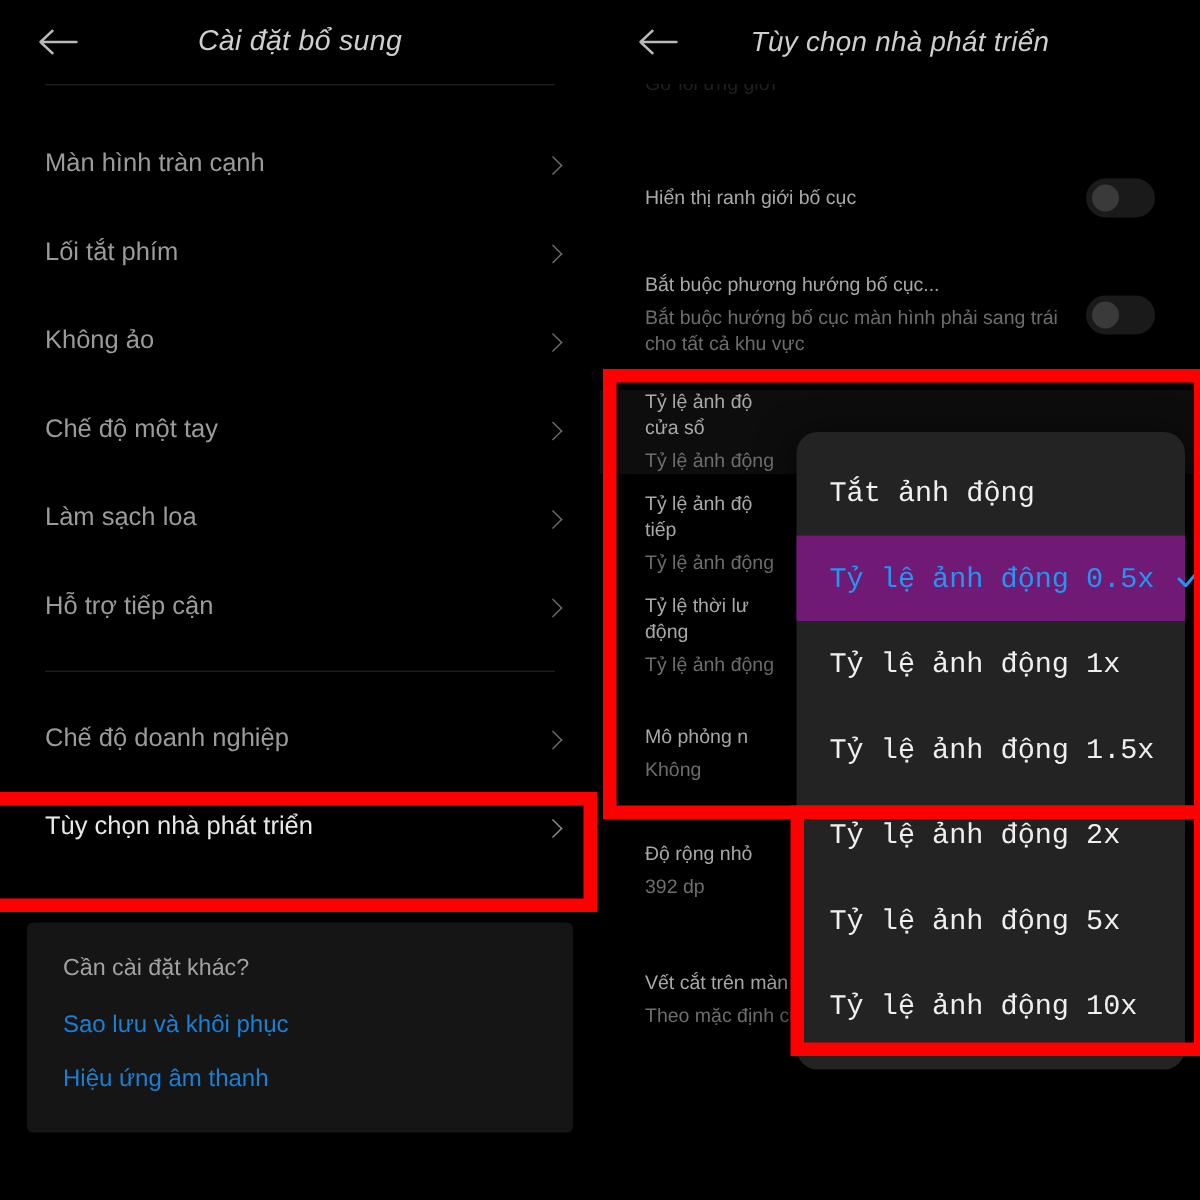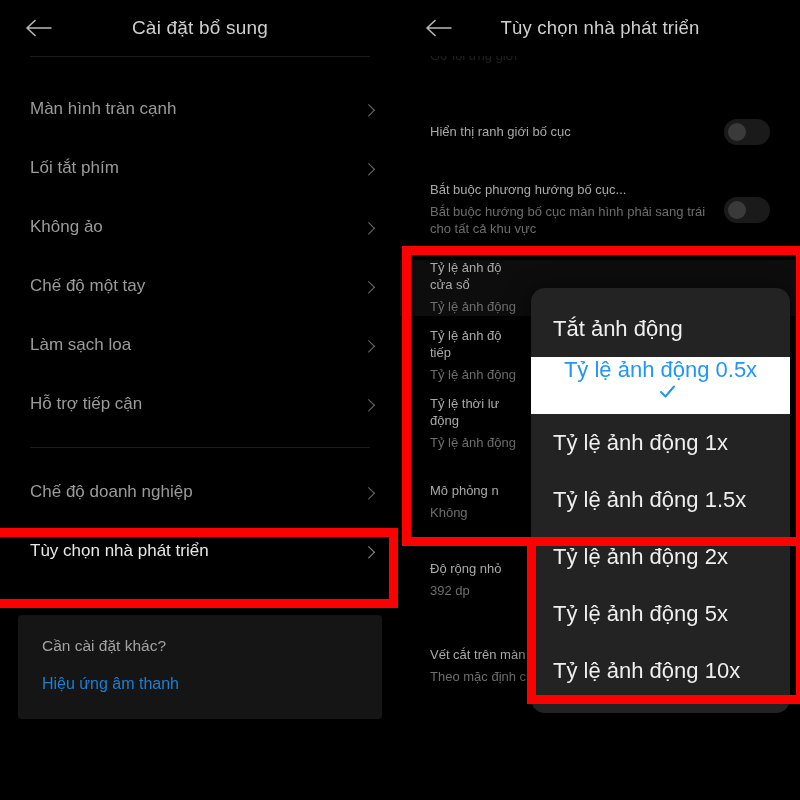--- a/index.html
+++ b/index.html
@@ -25,20 +25,21 @@
   }
   #panel-left  { left: 0;   width: 400px; }
   #panel-right { left: 400px; width: 400px; }
 
   
   .appbar {
     position: relative;
     height: 56px;
     display: flex;
     align-items: center;
+    font-style: italic;
   }
   .back-icon {
     position: absolute;
     left: 26px;
     width: 26px; height: 20px;
     display: block;
   }
   .back-icon svg { display: block; }
   .appbar-title {
     width: 100%;
@@ -173,25 +174,26 @@
     box-shadow: 0 6px 26px rgba(0,0,0,.75);
   }
   .dd-item {
     position: relative;
     height: 57px;
     display: flex;
     align-items: center;
     padding: 0 22px;
   }
   .dd-label {
-    font-size: 22px;
+    font-size: 19px;
     color: #efefef;
     white-space: nowrap;
-  }
-  .dd-item.selected { background: #ffffff; flex-direction: column; }
+    font-family: Liberation Mono, monospace;
+  }
+  .dd-item.selected { background: #701a75; }
   .dd-item.selected .dd-label { color: #2196f3; }
   .dd-check {
     margin-left: 14px;
     width: 17px; height: 17px;
     flex: none;
   }
   .dd-check svg { display: block; }
 
   
   .redbox {
@@ -261,20 +263,21 @@
       </div>
 
       <div class="row emphasis">
         <span class="row-label">Tùy chọn nhà phát triển</span>
         <span class="chev"></span>
       </div>
     </div>
 
     <div class="card">
       <div class="card-title">Cần cài đặt khác?</div>
+      <div class="card-link">Sao lưu và khôi phục</div>
       <div class="card-link">Hiệu ứng âm thanh</div>
     </div>
   </div>
 
   <div class="panel" id="panel-right">
 
     <div class="appbar">
       <span class="back-icon">
         <svg width="26" height="20" viewBox="0 0 26 20">
           <path d="M1 10 H25 M1 10 L9 2.5 M1 10 L9 17.5" fill="none" stroke="#b9b9b9" stroke-width="1.6" stroke-linecap="round" stroke-linejoin="round"></path>

